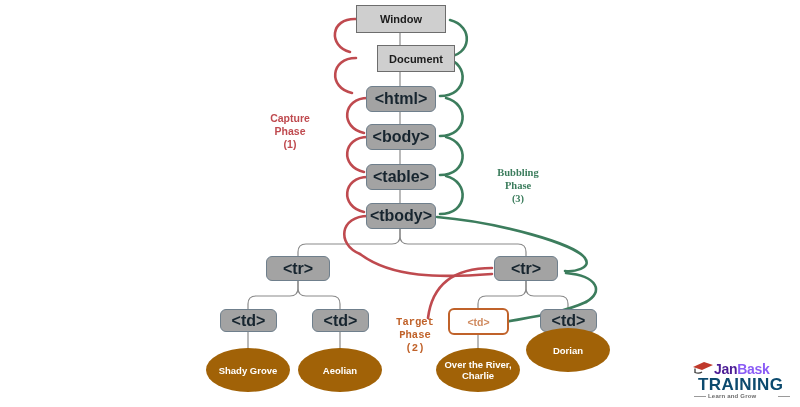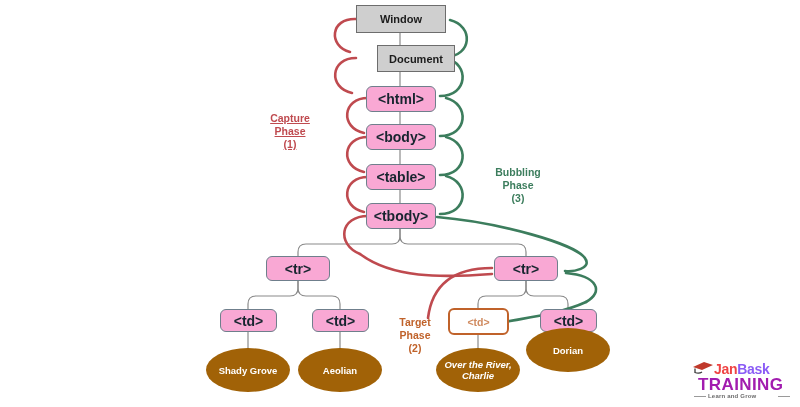--- a/index.html
+++ b/index.html
@@ -35,26 +35,26 @@
   }
   .node-win {
     background: #cfcfcf;
     border: 1px solid #6d6d6d;
     border-radius: 0;
     color: #1b1b1b;
     font-weight: bold;
     font-size: 11px;
   }
   .node-tag {
-    background: #f9a8d4;
+    background: #a3a3a3;
     border: 1px solid #6f7f8c;
     border-radius: 6px;
     color: #17252f;
     font-weight: bold;
-    font-size: 14px;
+    font-size: 16px;
   }
   .node-target {
     background: #ffffff;
     border: 2.5px solid #c0622a;
     border-radius: 6px;
     color: #d08a5f;
     font-weight: bold;
     font-size: 10.5px;
   }
   .node-leaf {
@@ -70,47 +70,47 @@
     position: absolute;
     text-align: center;
     font-weight: bold;
     font-size: 10.5px;
     line-height: 13px;
     z-index: 6;
     white-space: pre-line;
   }
   .phase-capture { color: #bf4a4f; }
   .phase-bubbling { color: #3c7d5d; }
-  .phase-target  { color: #c0622a; }
+  .phase-target  { color: #c0622a; font-family: Liberation Mono, monospace; }
 
   #logo {
     position: absolute;
     right: 6px;
     bottom: 4px;
     width: 104px;
     height: 44px;
     z-index: 8;
   }
   .logo-row1 {
     position: absolute;
     left: 24px;
     top: 2px;
     font-size: 14px;
     font-weight: bold;
     letter-spacing: -0.3px;
   }
-  .logo-jan { color: #ef4444; }
+  .logo-jan { color: #4c1d95; }
   .logo-bask { color: #8b5cf6; }
   .logo-row2 {
     position: absolute;
     left: 8px;
     top: 16px;
     font-size: 17px;
     font-weight: bold;
-    color: #a21caf;
+    color: #0c4a6e;
     letter-spacing: 0.4px;
   }
   .logo-row3 {
     position: absolute;
     left: 18px;
     top: 34px;
     font-size: 6px;
     font-weight: bold;
     color: #6b6b6b;
     letter-spacing: 0.2px;
@@ -229,33 +229,33 @@
   </div>
 
   <div class="node node-leaf" style="left:206px; top:348px; width:84px; height:44px;">
     <span>Shady Grove</span>
   </div>
 
   <div class="node node-leaf" style="left:298px; top:348px; width:84px; height:44px;">
     <span>Aeolian</span>
   </div>
 
-  <div class="node node-leaf" style="left:436px; top:348px; width:84px; height:44px; padding:0 8px;font-style:italic;">
+  <div class="node node-leaf" style="left:436px; top:348px; width:84px; height:44px; padding:0 8px;">
     <span>Over the River, Charlie</span>
   </div>
 
   <div class="node node-leaf" style="left:526px; top:328px; width:84px; height:44px;">
     <span>Dorian</span>
   </div>
 
-  <div class="phase-label phase-capture" style="left:250px; top:112px; width:80px;text-decoration:underline;">Capture
+  <div class="phase-label phase-capture" style="left:250px; top:112px; width:80px;">Capture
 Phase
 (1)</div>
 
-  <div class="phase-label phase-bubbling" style="left:478px; top:166px; width:80px;">Bubbling
+  <div class="phase-label phase-bubbling" style="left:478px; top:166px; width:80px;font-family:Liberation Serif, serif;">Bubbling
 Phase
 (3)</div>
 
   <div class="phase-label phase-target" style="left:382px; top:316px; width:66px;">Target
 Phase
 (2)</div>
 
   <div id="logo">
     <svg class="logo-cap" viewBox="0 0 22 14">
       <path d="M1,6 L12,1 L21,4 L10,9 Z" fill="#c0392b"></path>

